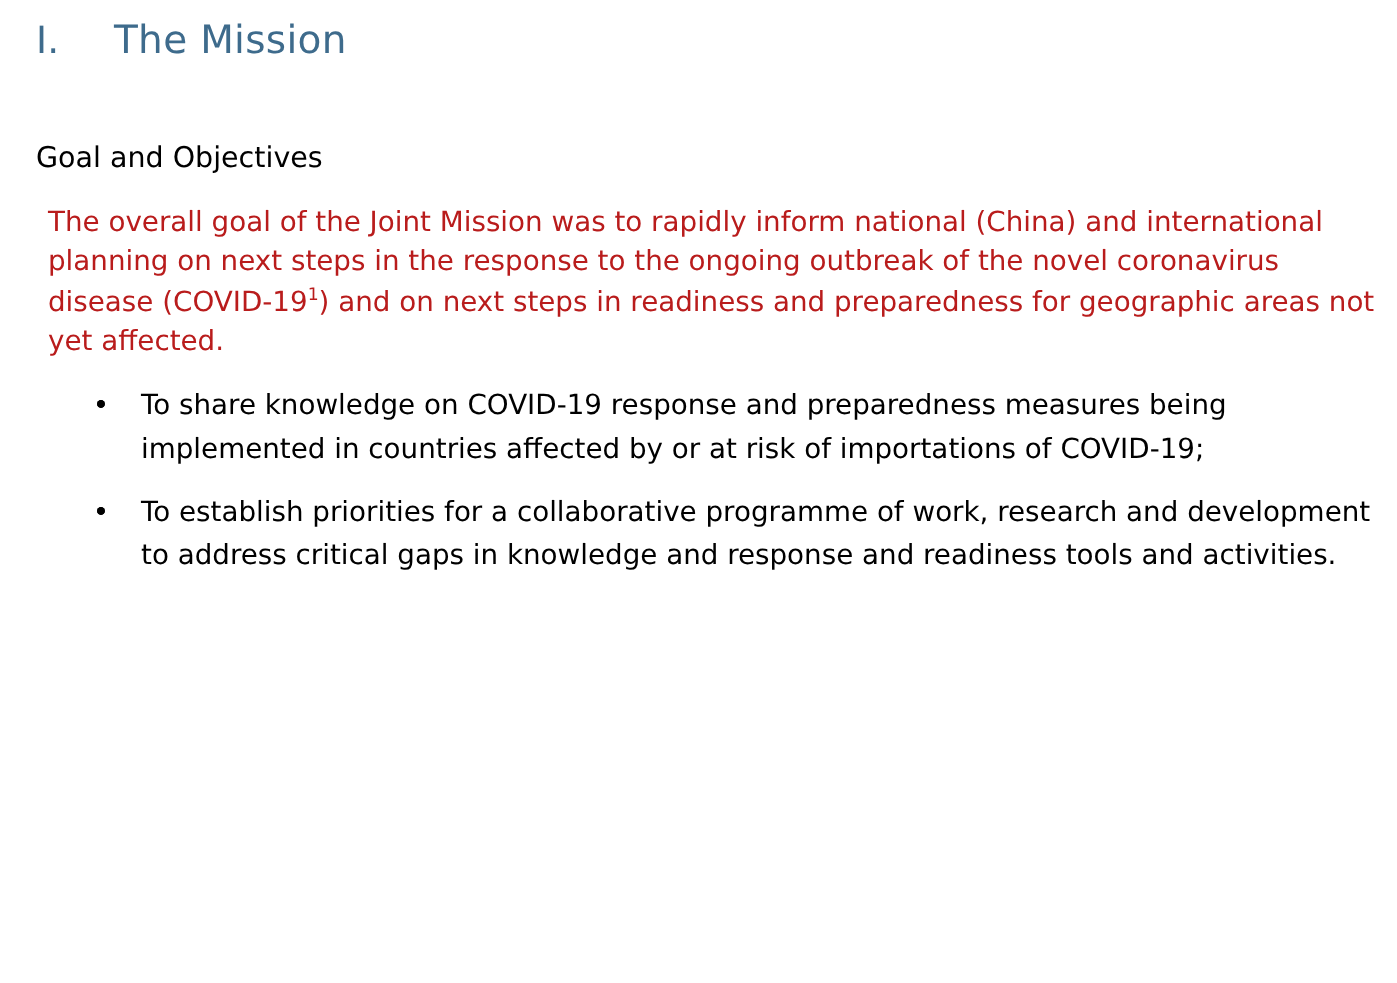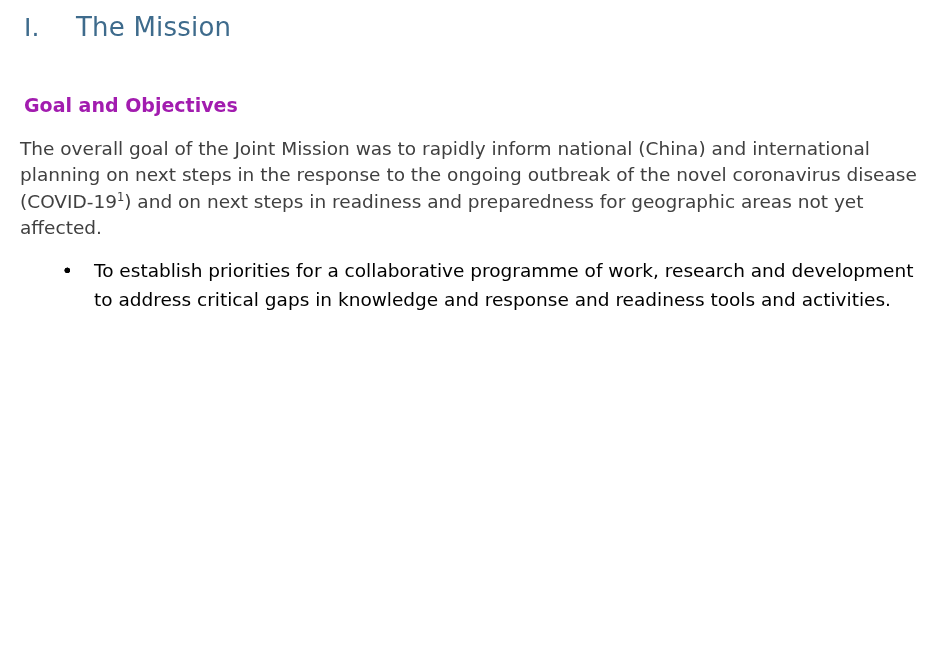--- a/index.html
+++ b/index.html
@@ -34,33 +34,33 @@
   .section-heading .numeral {
     width: 52px;
     flex: 0 0 52px;
     font-size: 25px;
   }
   .section-heading .title {
     font-size: 26px;
     text-align: center;
   }
   .subheading {
-    color: #a21caf;
+    color: #000000;
     font-size: 19px;
-    font-weight: 700;
+    font-weight: 400;
     margin: 52px 0 0 0;
     padding: 0 0 0 24px;
   }
   p.body-text {
     font-size: 18.5px;
     line-height: 1.42;
     margin: 20px 0 0 0;
-    padding: 0 10px 0 20px;
+    padding: 0 10px 0 32px;
     text-align: left;
-    color: #404040;
+    color: #b91c1c;
   }
   p.body-text.second {
     margin-top: 22px;
   }
   sup {
     font-size: 0.62em;
     vertical-align: super;
     line-height: 0;
   }
   ul.objectives {
@@ -99,20 +99,21 @@
 
   <p class="body-text"><span>The overall goal of the Joint Mission was to rapidly inform national (China) and international planning on next steps in the response to the ongoing outbreak of the novel coronavirus disease (COVID-19</span><sup>1</sup><span>) and on next steps in readiness and preparedness for geographic areas not yet affected.</span></p>
 
 
   <ul class="objectives">
     <li>
       <span class="bullet">•</span>
     </li>
     <li>
       <span class="bullet">•</span>
+      <span>To share knowledge on COVID-19 response and preparedness measures being implemented in countries affected by or at risk of importations of COVID-19;</span>
     </li>
     <li>
       <span class="bullet">•</span>
     </li>
     <li>
       <span class="bullet">•</span>
       <span>To establish priorities for a collaborative programme of work, research and development to address critical gaps in knowledge and response and readiness tools and activities.</span>
     </li>
   </ul>
 

